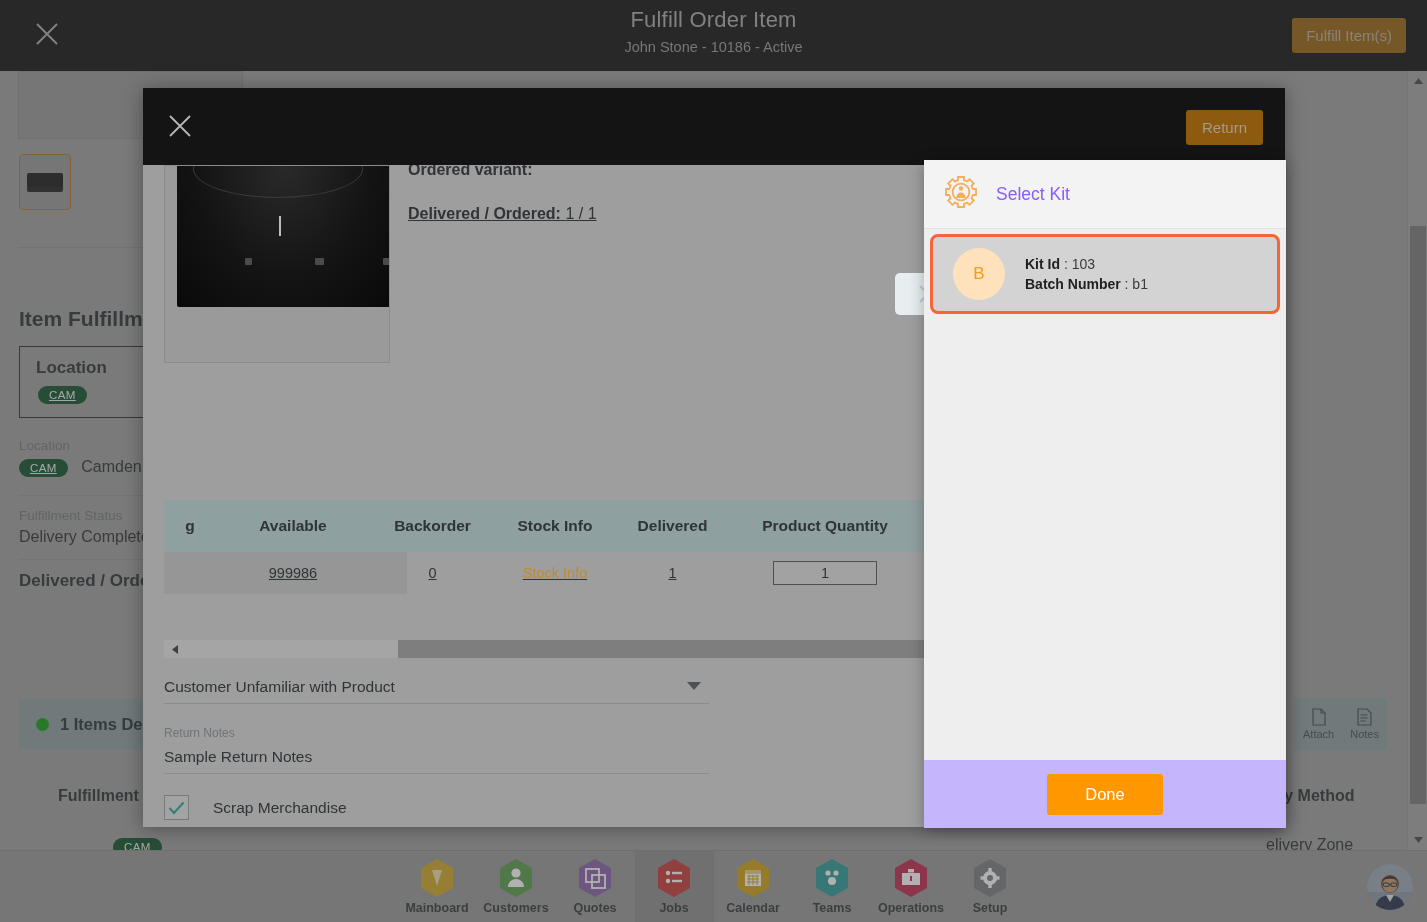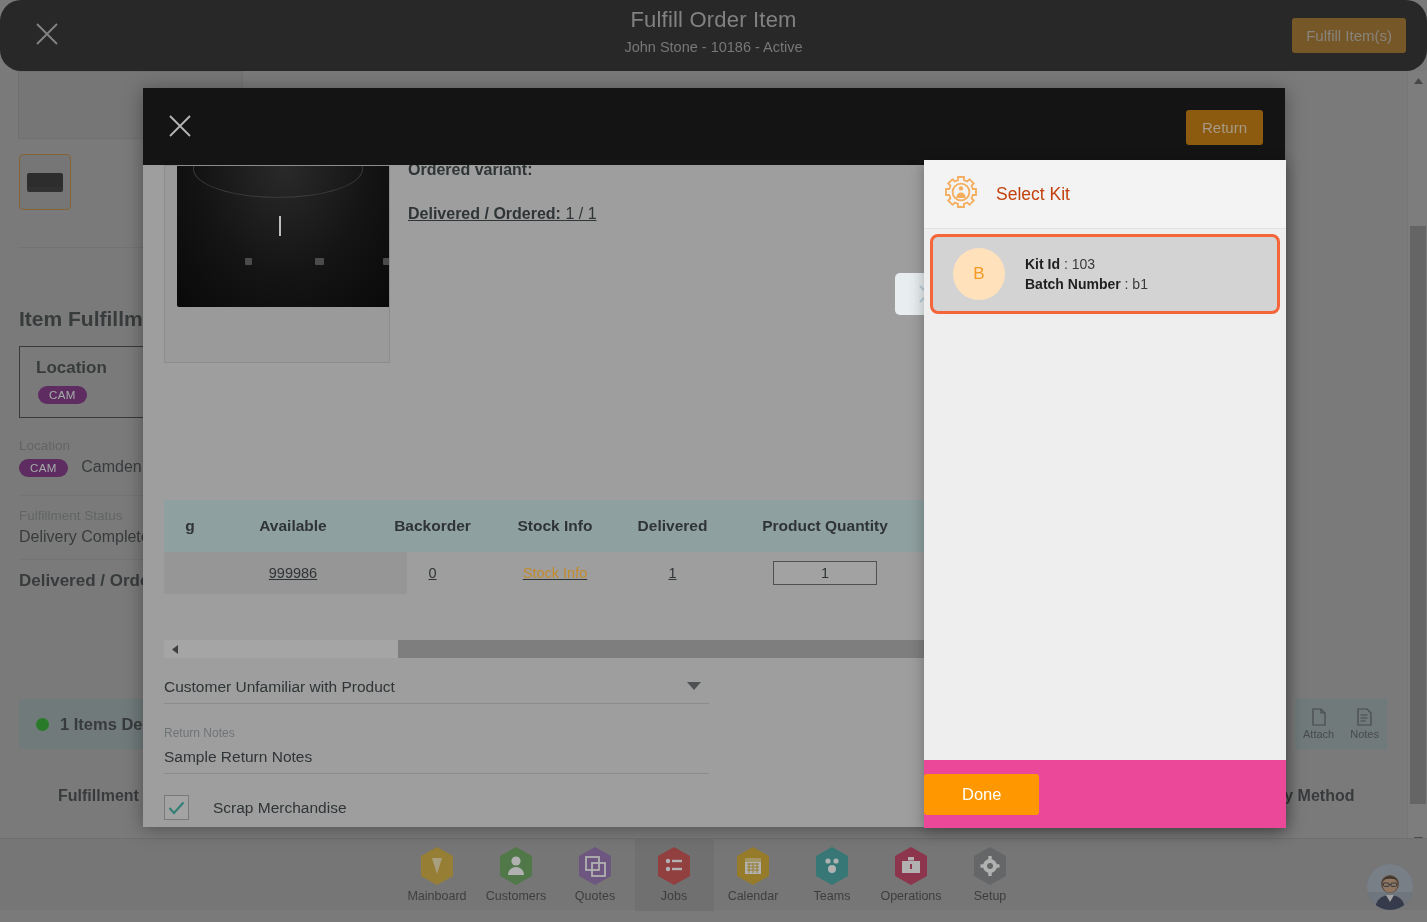--- a/index.html
+++ b/index.html
@@ -10,21 +10,20 @@
     overflow: hidden;
   }
   #root { position: relative; width: 1427px; height: 922px; }
 
   
   .bg-layer { position: absolute; inset: 0; background: #a0a0a0; }
 
   .bg-topbar {
     position: absolute; left: 0; top: 0; width: 1427px; height: 71px;
     background: #141414;
-    border-radius: 21px;
   }
   .bg-topbar .close-x {
     position: absolute; left: 32px; top: 19px;
     width: 30px; height: 30px; cursor: pointer;
   }
   .bg-topbar .close-x svg { display: block; }
   .bg-title-wrap {
     position: absolute; left: 0; right: 0; top: 7px; text-align: center;
   }
   .bg-title { font-size: 22px; color: #adadad; letter-spacing: .2px; }
@@ -58,22 +57,22 @@
   .bg-h1 {
     position: absolute; left: 19px; top: 236px;
     font-size: 21px; font-weight: bold; color: #2f3436; white-space: nowrap;
   }
   .bg-locbox {
     position: absolute; left: 19px; top: 275px; width: 228px; height: 72px;
     border: 1px solid #2d3133; background: transparent;
   }
   .bg-locbox .lbl { position:absolute; left:16px; top:11px; font-size:17px; font-weight:bold; color:#2f3436; }
   .chip {
-    display: inline-block; background: #701a75; color: #e7f2f0;
-    border-radius: 11px; padding: 3px 11px; font-size: 11.5px; letter-spacing:.4px;
+    display: inline-block; background: #14532d; color: #e7f2f0;
+    border-radius: 11px; padding: 3px 11px; font-size: 11.5px; letter-spacing:.4px;text-decoration:underline;
   }
   .bg-locbox .chip { position:absolute; left:18px; top:39px; }
 
   .bg-field { position: absolute; left: 19px; }
   .bg-field .k { font-size: 13.5px; color: #777b7c; }
   .bg-field .v { font-size: 16px; color: #2f3436; margin-top: 5px; white-space: nowrap;}
   .bg-sep { position:absolute; left:19px; width:228px; height:1px; background:#969696; }
 
   .bg-delivered-row {
     position:absolute; left:19px; top:628px; width:228px; height:50px;
@@ -101,23 +100,23 @@
   }
   .vscroll .arrow { width:20px; height:20px; display:flex; align-items:center; justify-content:center; cursor:pointer;}
   .vscroll .arrow.down { position:absolute; bottom:0; left:0; }
   .vscroll .thumb {
     position:absolute; left:2px; top:155px; width:16px; height:578px;
     background:#7c7c7c; cursor:pointer;
   }
 
   
   .bottomnav {
-    position: absolute; left: 0; bottom: 12px; width: 1427px; height: 72px;
+    position: absolute; left: 0; bottom: 0; width: 1427px; height: 72px;
     background: #9a9a9a; border-top: 1px solid #8d8d8d;
-    display: flex; align-items: center; justify-content: center; gap: 0px;
+    display: flex; align-items: center; justify-content: center; gap: 0px; font-weight: bold;
   }
   .nav-item {
     width: 79px; height: 72px; display:flex; flex-direction:column;
     align-items:center; justify-content:center; gap:3px; cursor:pointer;
   }
   .nav-item.active { background: #8f8f8f; }
   .nav-item .cap { font-size: 12.5px; color: #35393b; }
   .hexwrap { width: 36px; height: 40px; position: relative; }
   .avatar-btn {
     position:absolute; right: 14px; bottom: 12px; width:46px; height:46px;
@@ -223,36 +222,36 @@
   
   .kit-panel {
     position:absolute; left:924px; top:160px; width:362px; height:668px;
     background:#eeeeee; box-shadow: 0 3px 14px rgba(0,0,0,.3);
     display:flex; flex-direction:column;
   }
   .kit-head {
     height:69px; background:#f3f3f3; display:flex; align-items:center;
     padding-left:20px; gap:18px; border-bottom:1px solid #e2e2e2;
   }
-  .kit-head .ktitle { font-size:17.5px; color:#c2410c; }
+  .kit-head .ktitle { font-size:17.5px; color:#8b5cf6; }
   .kit-list { flex:1; background:#eeeeee; padding-top:5px; }
   .kit-item {
     margin:0 6px; height:80px; background:#d3d3d3;
     border:3px solid #f4663a; border-radius:8px;
     display:flex; align-items:center; padding-left:20px; gap:20px; cursor:pointer;
   }
   .kit-avatar {
     width:52px; height:52px; border-radius:50%; background:#ffe2bb;
     display:flex; align-items:center; justify-content:center;
     color:#f59a23; font-size:17px;
   }
   .kit-meta { font-size:14px; color:#3a3a3a; line-height:1.45; }
   .kit-meta b { color:#1f1f1f; }
   .kit-foot {
-    height:68px; background:#ec4899; display:flex; align-items:center; 
+    height:68px; background:#c4b5fd; display:flex; align-items:center; justify-content:center;
   }
   .btn-done {
     background:#ff9800; color:#ffffff; border:none; border-radius:3px;
     padding:11px 38px; font-size:16.5px; cursor:pointer;
     font-family:"Liberation Sans", sans-serif;
   }
 </style>
 </head>
 <body>
 

